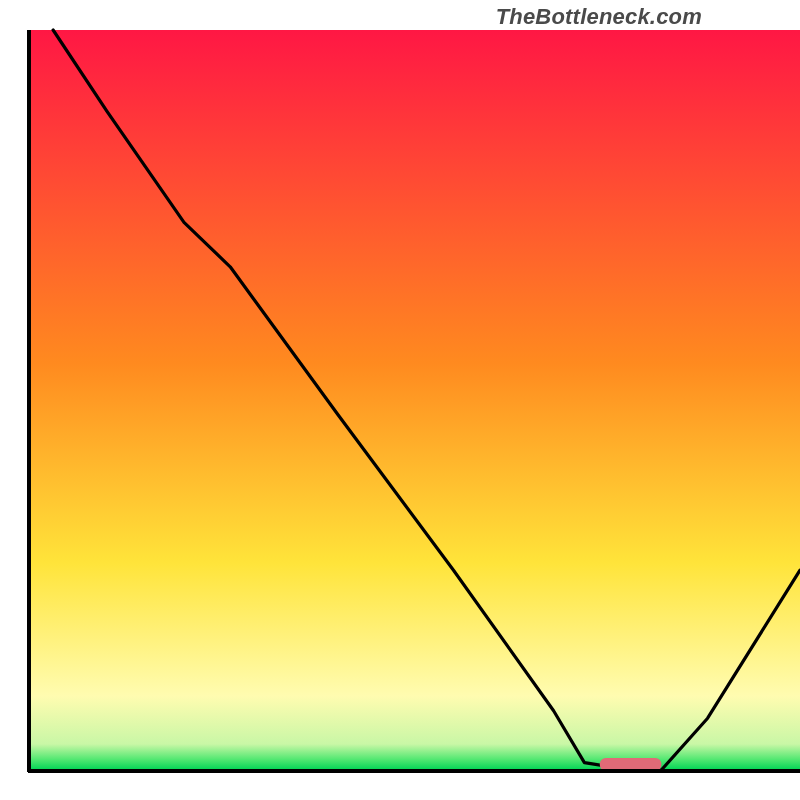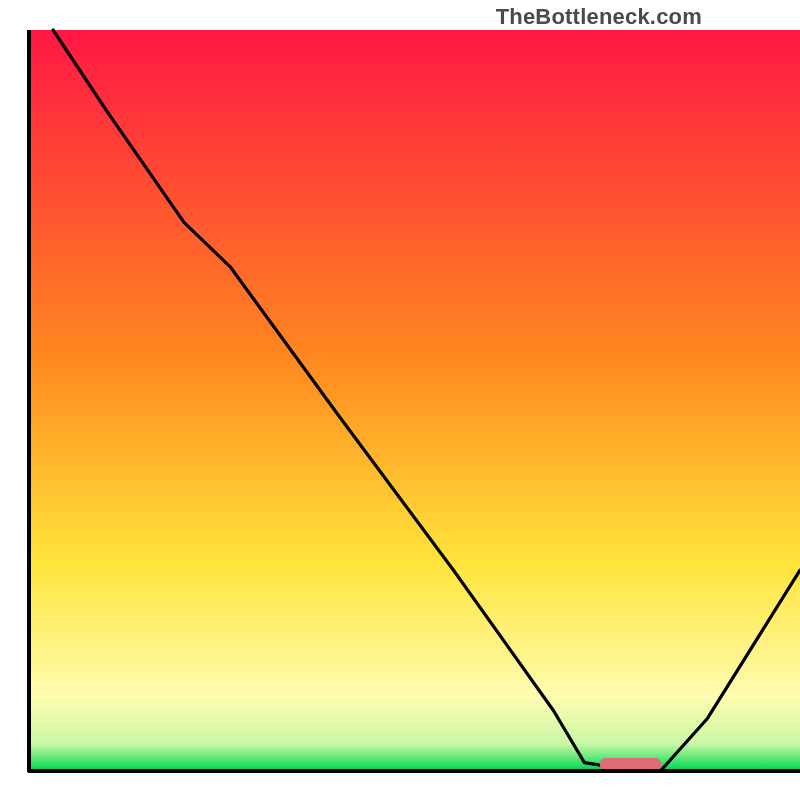--- a/index.html
+++ b/index.html
@@ -9,20 +9,21 @@
     height: 800px;
     background: #ffffff;
     font-family: Arial, Helvetica, sans-serif;
     overflow: hidden;
   }
 
   .frame {
     position: relative;
     width: 712px;
     height: 800px;
+    font-style: italic;
   }
 
   .watermark {
     position: absolute;
     top: 4px;
     right: 10px;
     font-size: 22px;
     font-weight: 600;
     color: #4a4a4a;
     letter-spacing: 0.2px;

